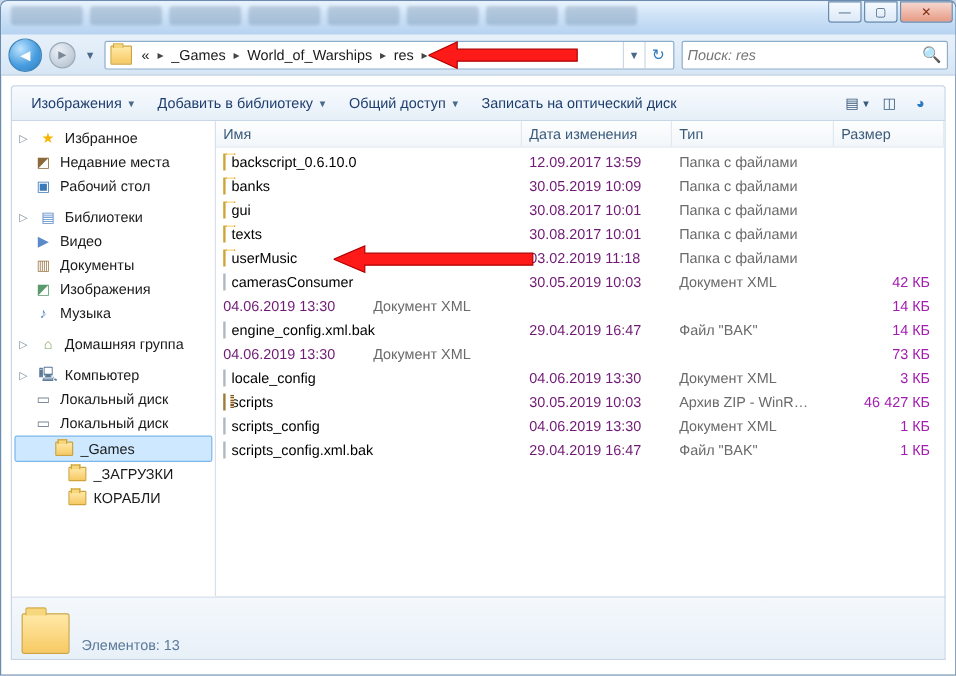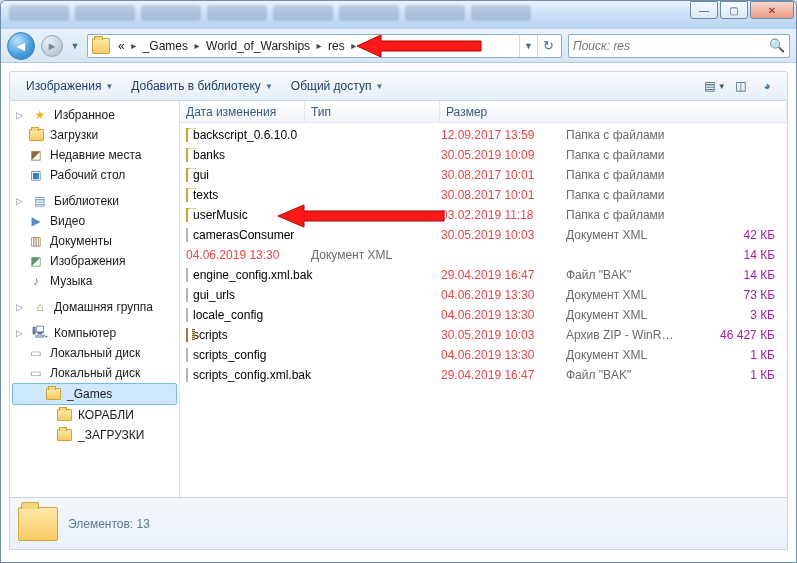--- a/index.html
+++ b/index.html
@@ -270,21 +270,21 @@
   .col-size { flex: 1; justify-content: flex-start; }
   .rows { flex: 1; overflow-y: auto; padding: 2px 0; }
   .row {
     display: flex;
     align-items: center;
     height: 20px;
     padding: 0;
   }
   .row .cell { padding: 0 6px; overflow: hidden; text-overflow: ellipsis; white-space: nowrap; }
   .row .c-name { width: 255px; display: flex; align-items: center; gap: 5px; }
-  .row .c-date { width: 125px; color: #ef4444; }
+  .row .c-date { width: 125px; color: #701a75; }
   .row .c-type { width: 135px; color: #6a6a6a; }
   .row .c-size { flex: 1; text-align: right; color: #a21caf; padding-right: 12px; }
   .file-ico {
     width: 14px; height: 16px;
     background: #fff;
     border: 1px solid #b0b8c0;
     border-radius: 1px;
     position: relative;
   }
   .file-ico.xml::after {
@@ -306,21 +306,21 @@
     background: repeating-linear-gradient(#7a5a2a 0 1px, #e8c99a 1px 2px);
   }
   
   .status {
     height: 52px;
     margin: 0 8px 8px 8px;
     border: 1px solid #c8d6e5;
     border-top: none;
     background: linear-gradient(to bottom, #f4f8fc, #e8f0f8);
     display: flex;
-    align-items: center;
+    align-items: flex-end;
     padding: 4px 8px;
     gap: 10px;
   }
   .status .big-folder {
     width: 40px; height: 34px;
     background: linear-gradient(to bottom, #ffe9a8, #f7c963);
     border: 1px solid #cda43a;
     border-radius: 2px;
     position: relative;
   }
@@ -394,42 +394,39 @@
       <span class="chev">▼</span>
     </div>
     <div class="toolbtn">
       <span>Добавить в библиотеку</span>
       <span class="chev">▼</span>
     </div>
     <div class="toolbtn">
       <span>Общий доступ</span>
       <span class="chev">▼</span>
     </div>
+    <div class="toolbtn">
+      <span>Записать на оптический диск</span>
+    </div>
     <div class="tool-spacer"></div>
     <div class="tool-icon">▤<span style="font-size:8px;margin-left:2px">▼</span></div>
     <div class="tool-icon">◫</div>
     <div class="tool-icon" style="color:#2c7abf">◕</div>
   </div>
 
   <div class="main">
 
     <div class="sidebar">
       <div class="side-group">
         <div class="side-item root">
           <span class="exp">▷</span>
           <span class="ico" style="color:#f7b500">★</span>
           <span>Избранное</span>
         </div>
         <div class="side-item">
-          <span class="ico">
-              <span class="folder-ico"></span>
-            </span>
-          <span>Загрузки</span>
-        </div>
-        <div class="side-item">
           <span class="ico" style="color:#8a6a3a">◩</span>
           <span>Недавние места</span>
         </div>
         <div class="side-item">
           <span class="ico" style="color:#3a7aba">▣</span>
           <span>Рабочий стол</span>
         </div>
       </div>
 
       <div class="side-group">
@@ -481,33 +478,34 @@
         <div class="side-item indent1 selected">
           <span class="ico">
               <span class="folder-ico"></span>
             </span>
           <span>_Games</span>
         </div>
         <div class="side-item indent2">
           <span class="ico">
               <span class="folder-ico"></span>
             </span>
-          <span>КОРАБЛИ</span>
+          <span>_ЗАГРУЗКИ</span>
         </div>
         <div class="side-item indent2">
           <span class="ico">
               <span class="folder-ico"></span>
             </span>
-          <span>_ЗАГРУЗКИ</span>
+          <span>КОРАБЛИ</span>
         </div>
       </div>
     </div>
 
     <div class="content">
       <div class="cols">
+        <div class="col col-name">Имя</div>
         <div class="col col-date">Дата изменения</div>
         <div class="col col-type">Тип</div>
         <div class="col col-size">Размер</div>
       </div>
       <div class="rows" id="rows">
           <div class="row">
             <div class="cell c-name">
               <span><span class="folder-ico"></span></span>
               <span>backscript_0.6.10.0</span>
             </div>
@@ -568,24 +566,20 @@
           <div class="row">
             <div class="cell c-name">
               <span><span class="file-ico"></span></span>
               <span>engine_config.xml.bak</span>
             </div>
             <div class="cell c-date">29.04.2019 16:47</div>
             <div class="cell c-type">Файл "BAK"</div>
             <div class="cell c-size">14 КБ</div>
           </div>
           <div class="row">
-            <div class="cell c-name">
-              <span><span class="file-ico xml"></span></span>
-              <span>gui_urls</span>
-            </div>
             <div class="cell c-date">04.06.2019 13:30</div>
             <div class="cell c-type">Документ XML</div>
             <div class="cell c-size">73 КБ</div>
           </div>
           <div class="row">
             <div class="cell c-name">
               <span><span class="file-ico xml"></span></span>
               <span>locale_config</span>
             </div>
             <div class="cell c-date">04.06.2019 13:30</div>

